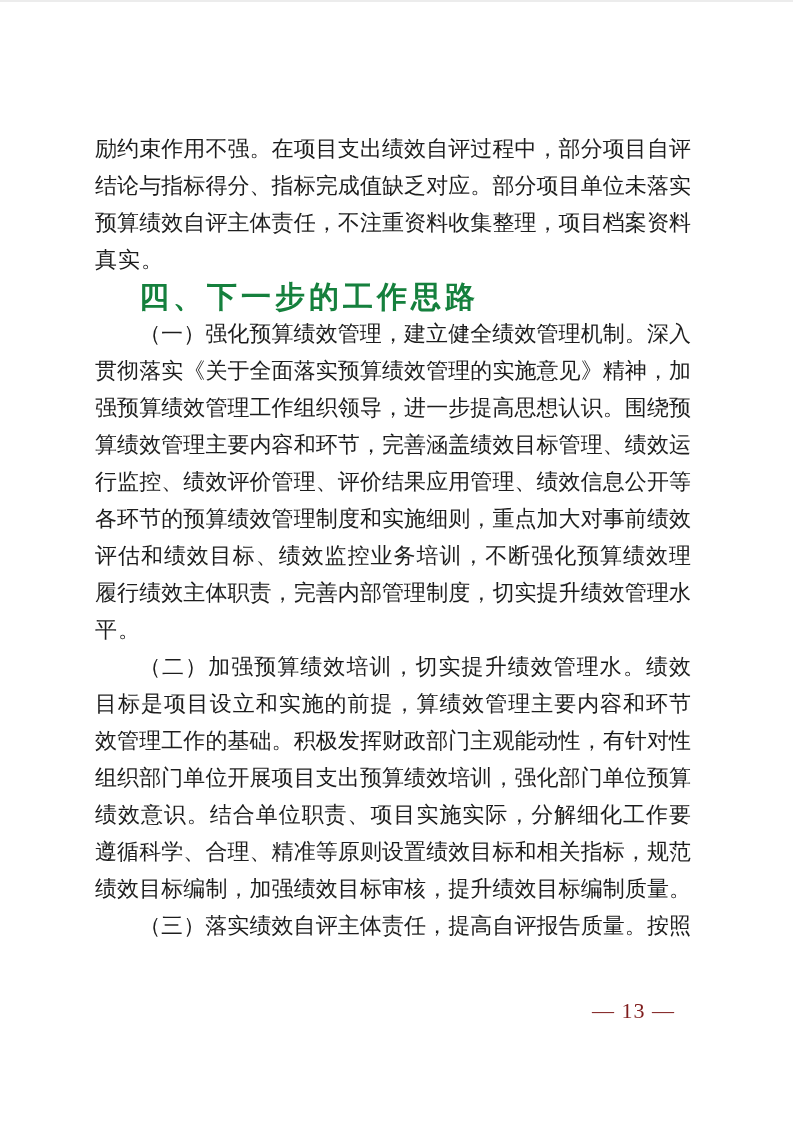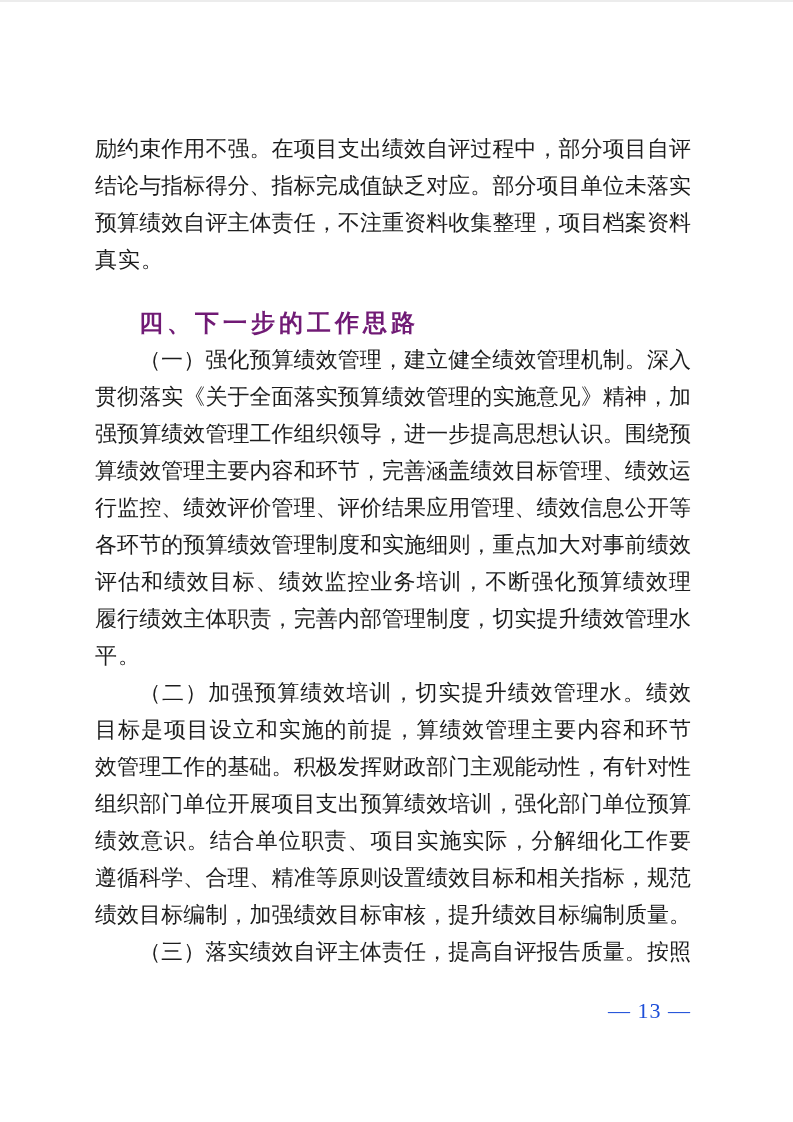--- a/index.html
+++ b/index.html
@@ -53,34 +53,33 @@
     letter-spacing: 1px;
   }
   
   .line.indent {
     padding-left: 44px;
   }
   
   .line.heading {
     font-family: "Liberation Sans", "DejaVu Sans", sans-serif;
     font-weight: 700;
-    font-size: 24px;
+    font-size: 30px;
     letter-spacing: 4px;
-    color: #701a75;
+    color: #15803d;
     white-space: nowrap;
-    margin-top: 26px;
   }
   .page-number {
     position: absolute;
     top: 999px;
-    right: 102px;
+    right: 118px;
     font-size: 22px;
     line-height: 24px;
     letter-spacing: 1px;
-    color: #1d4ed8;
+    color: #7f1d1d;
   }
 </style>
 </head>
 <body>
 
 <div class="scan-edge"></div>
 
 <div class="text-block">
   <div class="line justify">励约束作用不强。在项目支出绩效自评过程中，部分项目自评</div>
   <div class="line justify">结论与指标得分、指标完成值缺乏对应。部分项目单位未落实</div>

